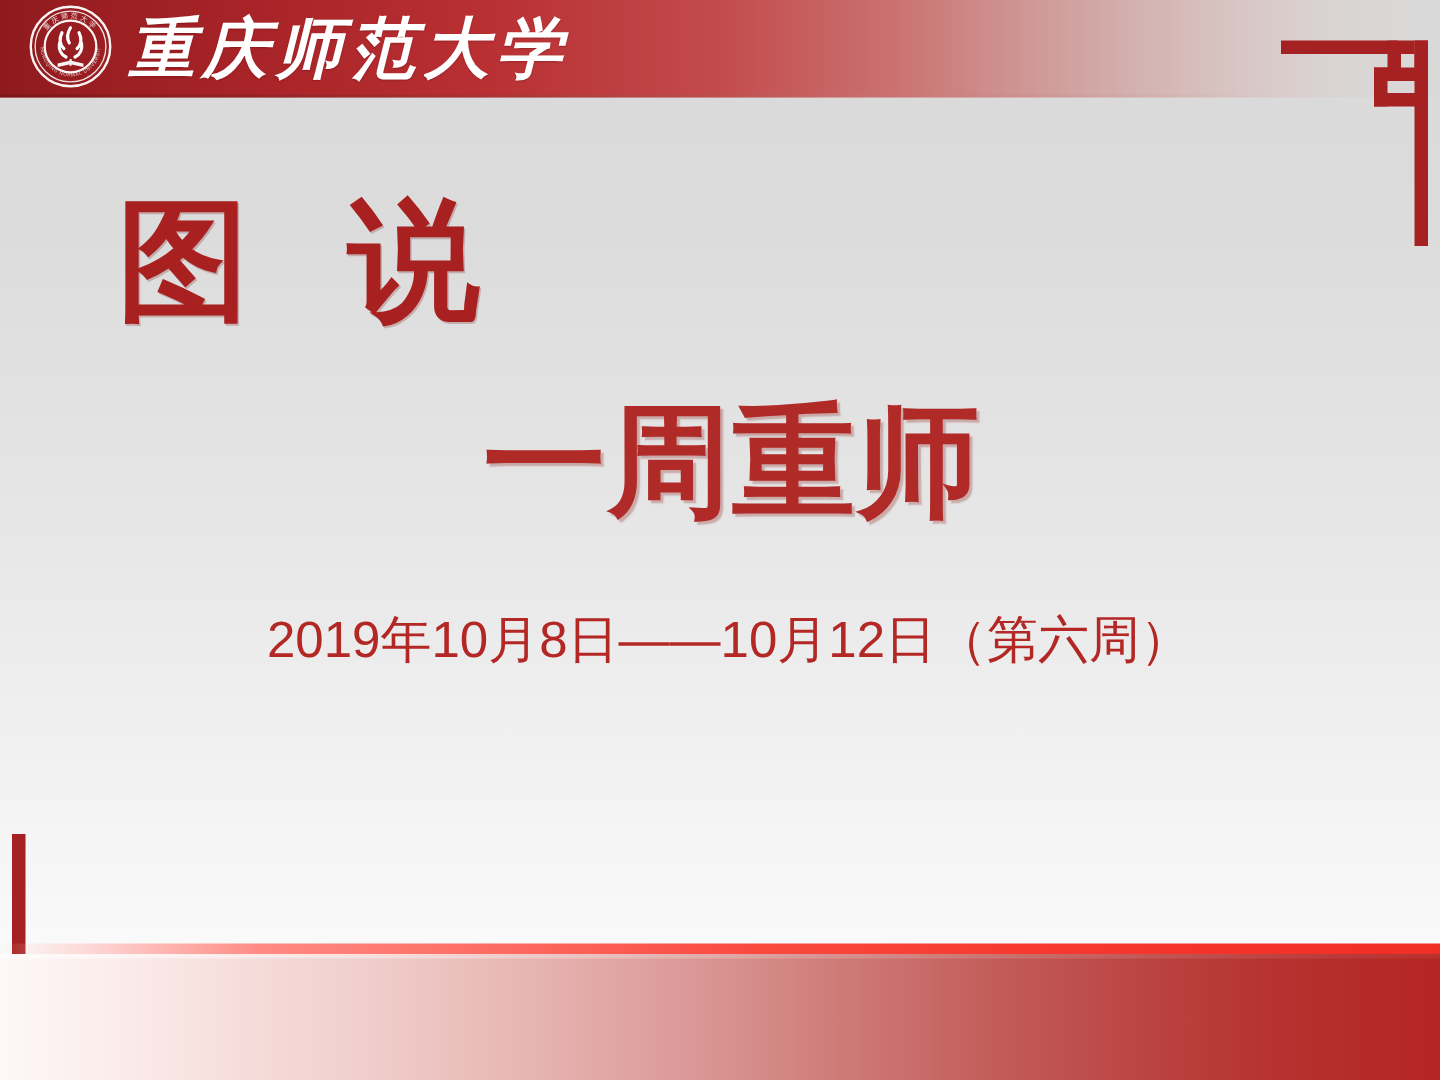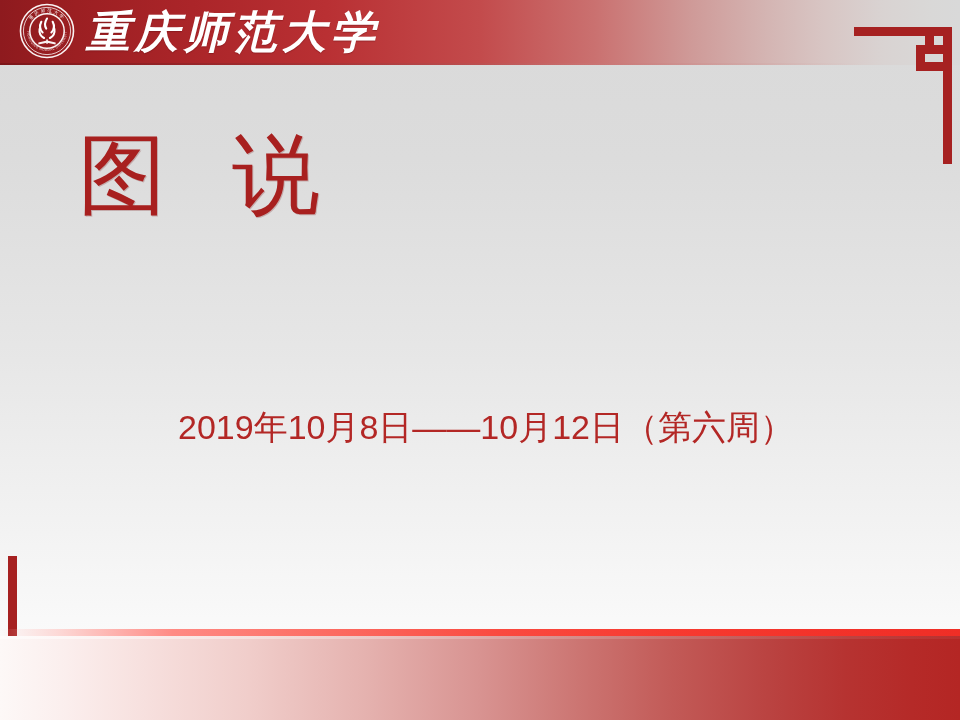--- a/index.html
+++ b/index.html
@@ -98,21 +98,21 @@
   }
 
   
   .title-tushuo {
     position: absolute;
     left: 78px;
     top: 132px;
     color: #a8201f;
     font-family: "Liberation Serif", "DejaVu Serif", serif;
     font-size: 88px;
-    font-weight: 400;
+    font-weight: 700;
     line-height: 1;
     letter-spacing: 22px;
     white-space: nowrap;
     text-shadow: 1px 1px 0 rgba(120,24,24,0.25);
   }
 
   .title-week {
     position: absolute;
     left: 322px;
     top: 268px;
@@ -258,19 +258,20 @@
         <rect x="62" y="37" width="9" height="26"></rect>
         <rect x="62" y="54" width="30" height="9"></rect>
         <rect x="89" y="19" width="9" height="18"></rect>
         <rect x="80" y="19" width="9" height="9"></rect>
       </g>
     </svg>
   </div>
 
   <div class="title-tushuo">图 说</div>
 
+  <div class="title-week">一周重师</div>
 
   <div class="title-date">2019年10月8日——10月12日（第六周）</div>
 
   <div class="bottom-accent"></div>
   <div class="bottom-band"></div>
 
 </div>
 
 </body></html>

